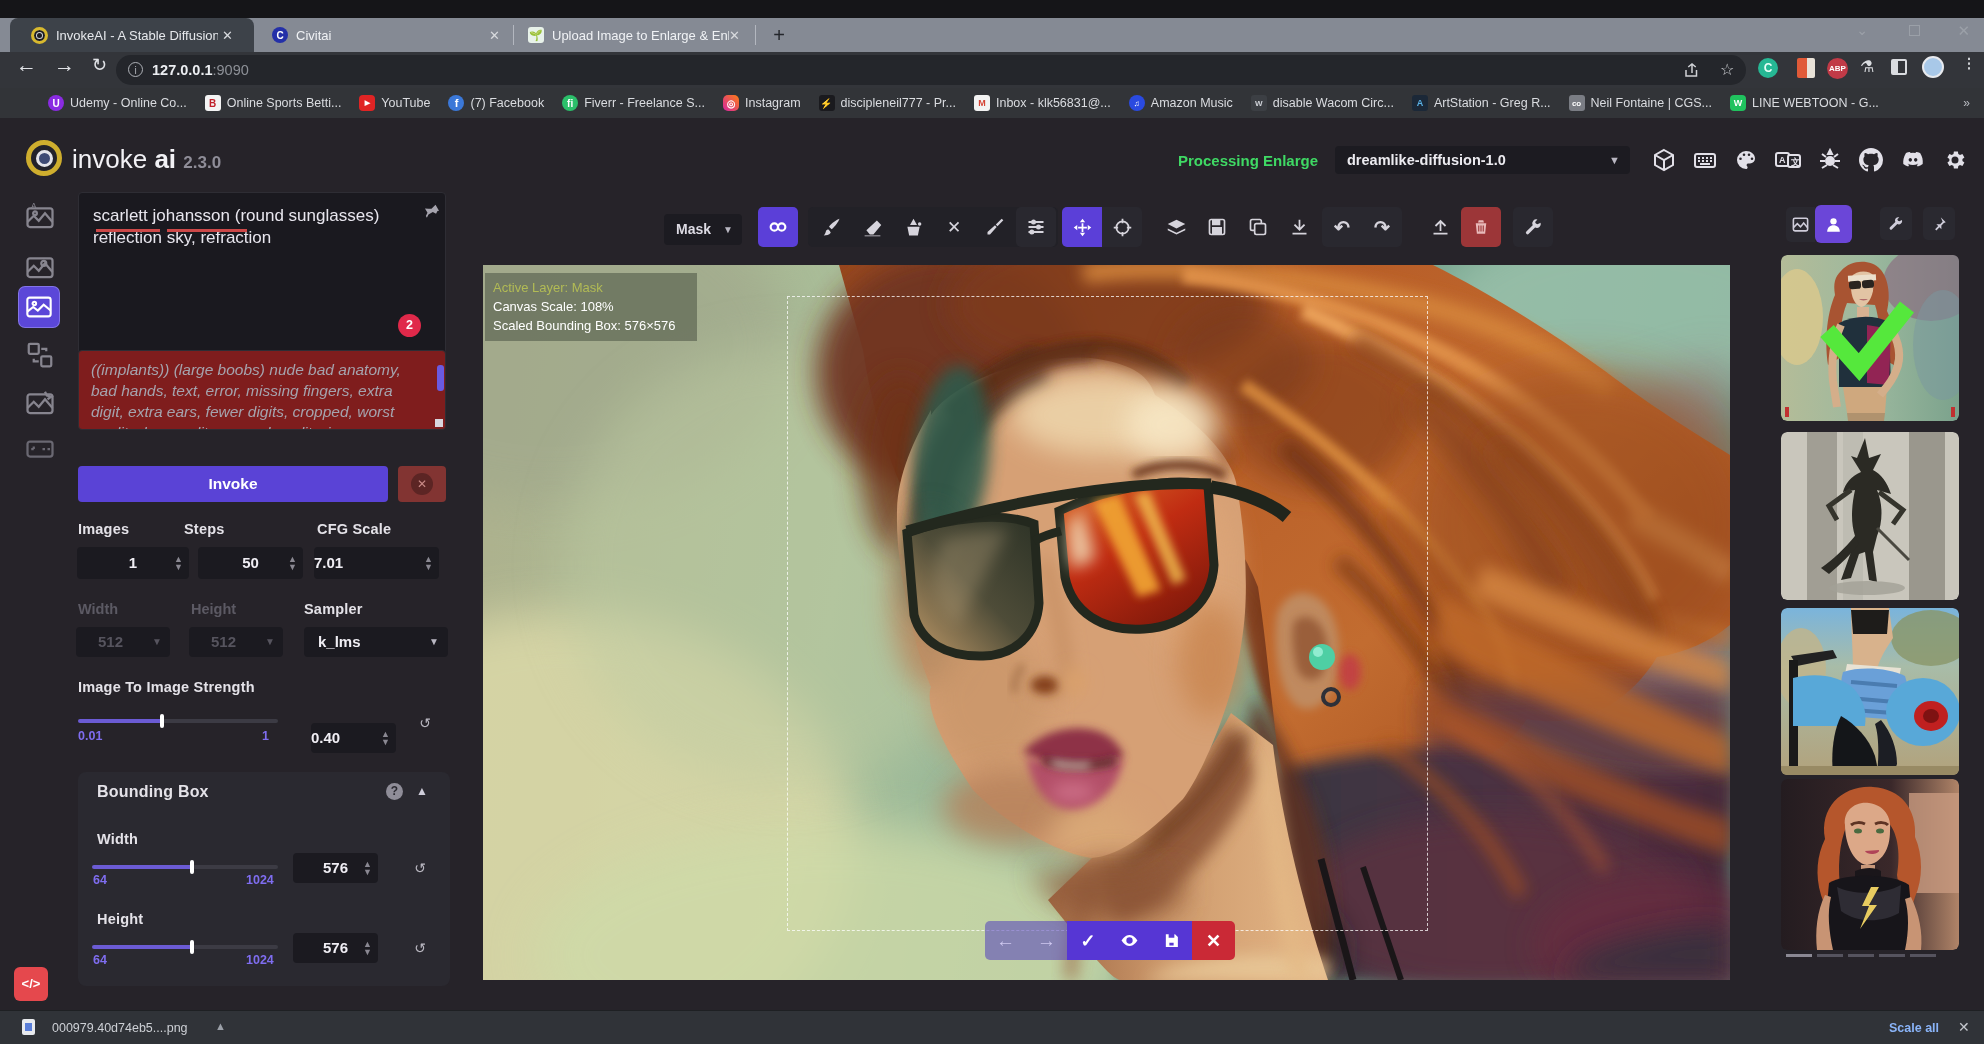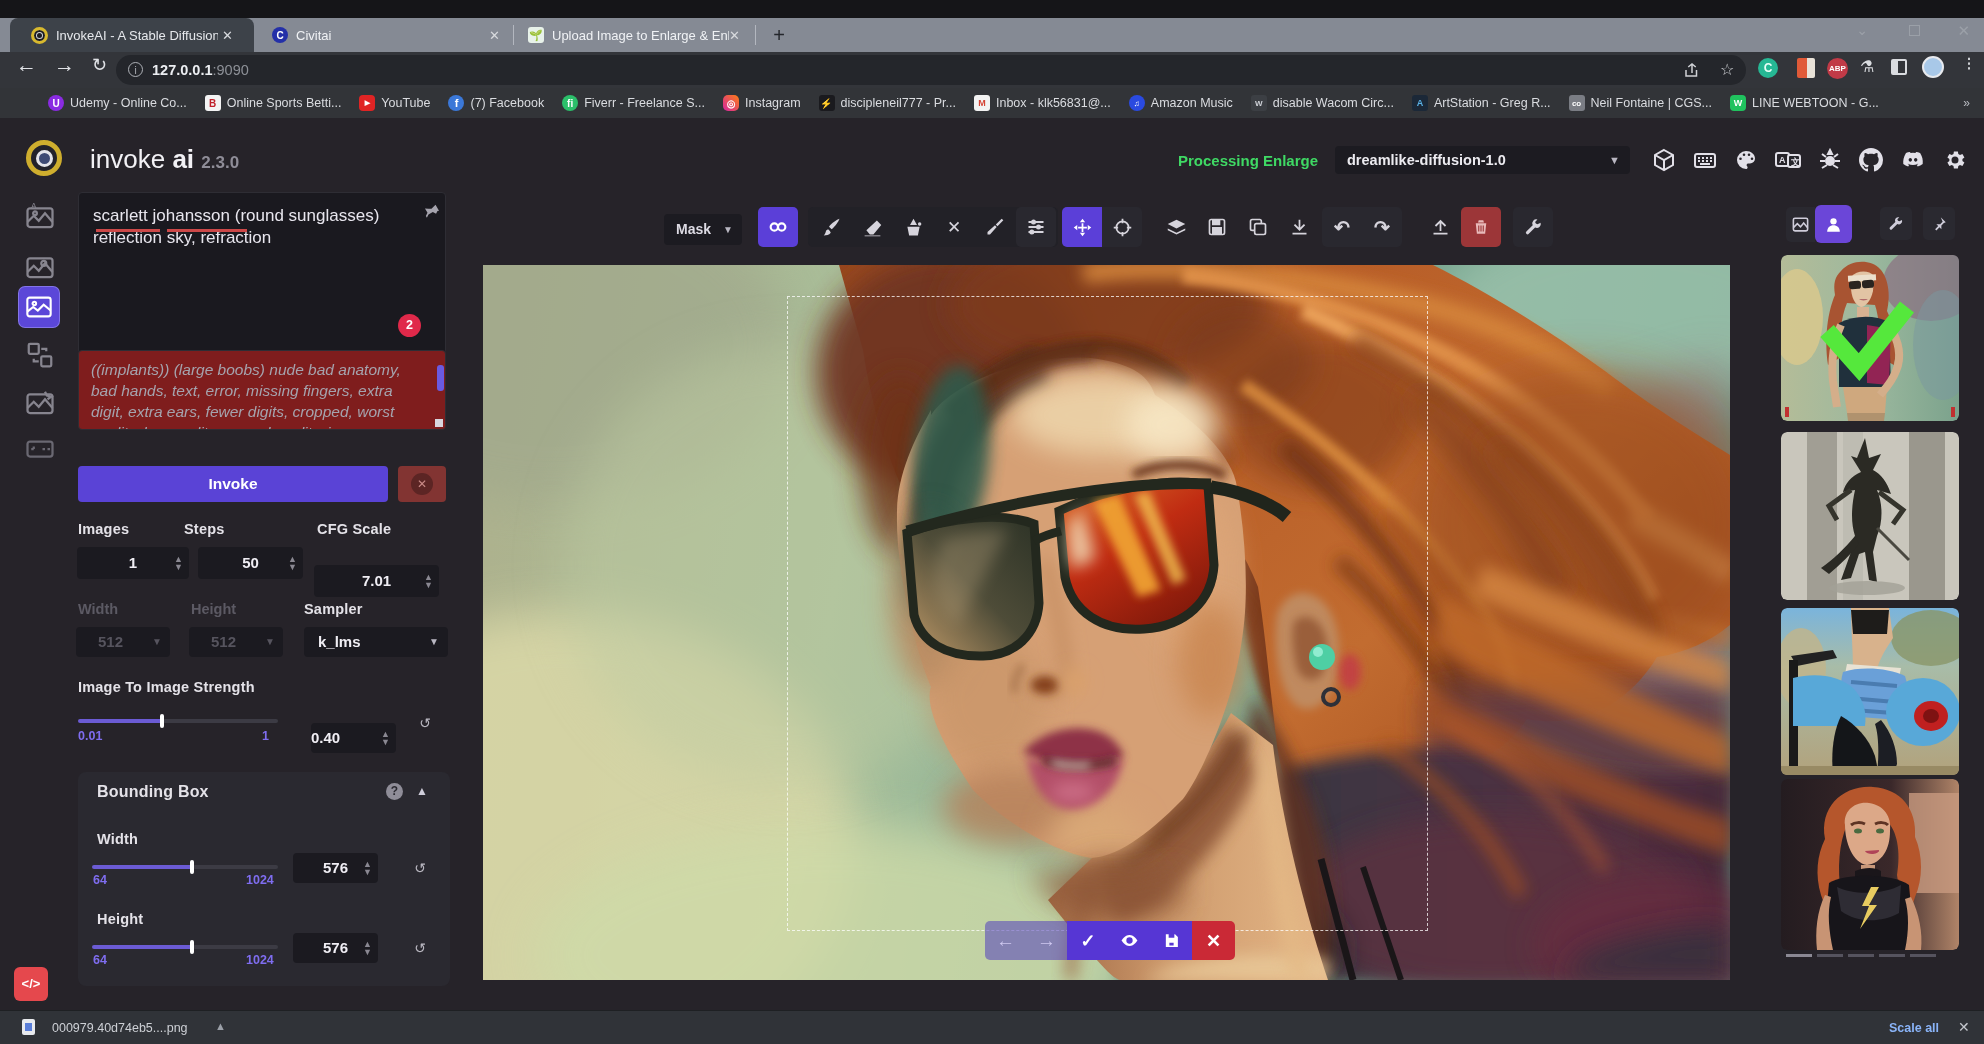--- a/index.html
+++ b/index.html
@@ -131,21 +131,21 @@
       <span class="bm"><span class="bmi" style="background:#20c25e;border-radius:4px;font-size:9px;">W</span>LINE WEBTOON - G...</span>
     </div>
     <div class="abs" style="right:14px;top:8px;color:#b9bcc2;font-size:12px;">»</div>
   </div>
   <div class="abs" id="app">
 
     <div class="abs" id="appheader">
       <div class="abs" style="left:26px;top:22px;width:36px;height:36px;border-radius:50%;border:5px solid #cfae2e;background:#23222a;display:flex;align-items:center;justify-content:center;box-sizing:border-box;">
         <div style="width:17px;height:17px;border-radius:50%;border:3.5px solid #e4e4ea;background:#3e4a74;box-sizing:border-box;"></div>
       </div>
-      <div class="abs" style="left:90px;top:26px;font-size:26px;color:#f2f1f5;">invoke <b>ai</b> <span style="font-size:17px;color:#8f8d98;font-weight:bold;">2.3.0</span></div>
+      <div class="abs" style="left:72px;top:26px;font-size:26px;color:#f2f1f5;">invoke <b>ai</b> <span style="font-size:17px;color:#8f8d98;font-weight:bold;">2.3.0</span></div>
       <div class="abs" style="left:1178px;top:34px;font-size:15px;font-weight:bold;color:#3fd964;">Processing Enlarge</div>
       <div class="abs" style="left:1335px;top:28px;width:295px;height:28px;background:#1c1b21;border-radius:4px;color:#ecebf0;font-weight:bold;font-size:14.5px;line-height:28px;padding-left:12px;">dreamlike-diffusion-1.0<span style="position:absolute;right:10px;color:#b9b7c2;font-size:11px;">▼</span></div>
 
       <div class="abs" style="left:1652px;top:30px;width:330px;display:flex;gap:17px;color:#e2e0e8;">
         <svg width="24" height="24" viewBox="0 0 24 24" fill="none" stroke="#e2e0e8" stroke-width="2">
             <path d="M12 2l9 5v10l-9 5-9-5V7z"></path>
             <path d="M3 7l9 5 9-5M12 12v10"></path>
           </svg>
         <svg width="24" height="24" viewBox="0 0 24 24" fill="none" stroke="#e2e0e8" stroke-width="2">
             <rect x="2" y="6" width="20" height="13" rx="2"></rect>
@@ -222,21 +222,21 @@
     <div class="abs" id="invokebtn">Invoke</div>
     <div class="abs" id="cancelbtn">
         <div style="width:22px;height:22px;margin:7px auto;border-radius:50%;background:#5c2524;color:#c98a86;font-size:12px;text-align:center;line-height:22px;">✕</div>
       </div>
 
     <div class="abs lbl" style="left:78px;top:403px;">Images</div>
     <div class="abs lbl" style="left:184px;top:403px;">Steps</div>
     <div class="abs lbl" style="left:317px;top:403px;">CFG Scale</div>
     <div class="abs inputbox" style="left:77px;top:429px;width:112px;height:32px;line-height:32px;text-align:center;">1<span class="stepper">▲<br>▼</span></div>
     <div class="abs inputbox" style="left:198px;top:429px;width:105px;height:32px;line-height:32px;text-align:center;">50<span class="stepper">▲<br>▼</span></div>
-    <div class="abs inputbox" style="left:314px;top:429px;width:125px;height:32px;line-height:32px;text-align:center;margin-top:18px;">7.01<span class="stepper">▲<br>▼</span></div>
+    <div class="abs inputbox" style="left:314px;top:429px;width:125px;height:32px;line-height:32px;text-align:left;">7.01<span class="stepper">▲<br>▼</span></div>
 
     <div class="abs lbl-dim" style="left:78px;top:483px;">Width</div>
     <div class="abs lbl-dim" style="left:191px;top:483px;">Height</div>
     <div class="abs lbl" style="left:304px;top:483px;">Sampler</div>
     <div class="abs inputbox" style="left:76px;top:509px;width:94px;height:30px;line-height:30px;color:#56545e;"><span style="margin-left:22px;">512</span><span style="position:absolute;right:8px;color:#56545e;font-size:10px;">▼</span></div>
     <div class="abs inputbox" style="left:189px;top:509px;width:94px;height:30px;line-height:30px;color:#56545e;"><span style="margin-left:22px;">512</span><span style="position:absolute;right:8px;color:#56545e;font-size:10px;">▼</span></div>
     <div class="abs inputbox" style="left:304px;top:509px;width:144px;height:30px;line-height:30px;"><span style="margin-left:14px;">k_lms</span><span style="position:absolute;right:9px;color:#b9b7c2;font-size:10px;">▼</span></div>
 
     <div class="abs lbl" style="left:78px;top:561px;">Image To Image Strength</div>
     <div class="abs slider-fill" style="left:78px;top:601px;width:85px;"></div>
@@ -520,20 +520,25 @@
         <path d="M811,357 C820,347 835,352 841,367 C847,382 845,400 838,411 C828,419 816,414 813,400 C810,386 808,369 811,357 Z" fill="#9a5f3a" filter="url(#b4)"></path>
         <ellipse cx="867" cy="407" rx="11" ry="18" fill="#c24343" filter="url(#b4)"></ellipse>
         <circle cx="839" cy="392" r="13" fill="#4ecfa4"></circle>
         <circle cx="835" cy="387" r="5" fill="#90ecd0"></circle>
         <circle cx="848" cy="432" r="8" fill="none" stroke="#2e3038" stroke-width="4"></circle>
 
         <path d="M838,594 L870,715" stroke="#1a1618" stroke-width="7" fill="none"></path>
         <path d="M880,602 L918,715" stroke="#1a1618" stroke-width="6" fill="none"></path>
       </svg>
       <div class="abs" id="bbox-dash"></div>
+      <div class="abs" id="tooltip">
+        <div style="color:#b2bb55;">Active Layer: Mask</div>
+        <div>Canvas Scale: 108%</div>
+        <div>Scaled Bounding Box: 576×576</div>
+      </div>
       <div class="abs" id="minibar">
         <div style="width:41px;background:rgba(82,62,190,0.55);display:flex;align-items:center;justify-content:center;color:#cfc8f0;font-size:19px;">←</div>
         <div style="width:41px;background:rgba(82,62,190,0.55);display:flex;align-items:center;justify-content:center;color:#cfc8f0;font-size:19px;">→</div>
         <div style="width:42px;background:#5636d4;display:flex;align-items:center;justify-content:center;color:#fff;font-size:18px;font-weight:bold;">✓</div>
         <div style="width:41px;background:#5636d4;display:flex;align-items:center;justify-content:center;">
             <svg width="19" height="19" viewBox="0 0 24 24" fill="#fff">
               <path d="M12 5C6 5 2 12 2 12s4 7 10 7 10-7 10-7-4-7-10-7zm0 11a4 4 0 1 1 0-8 4 4 0 0 1 0 8z"></path>
               <circle cx="12" cy="12" r="2" fill="#5636d4"></circle>
             </svg>
           </div>

